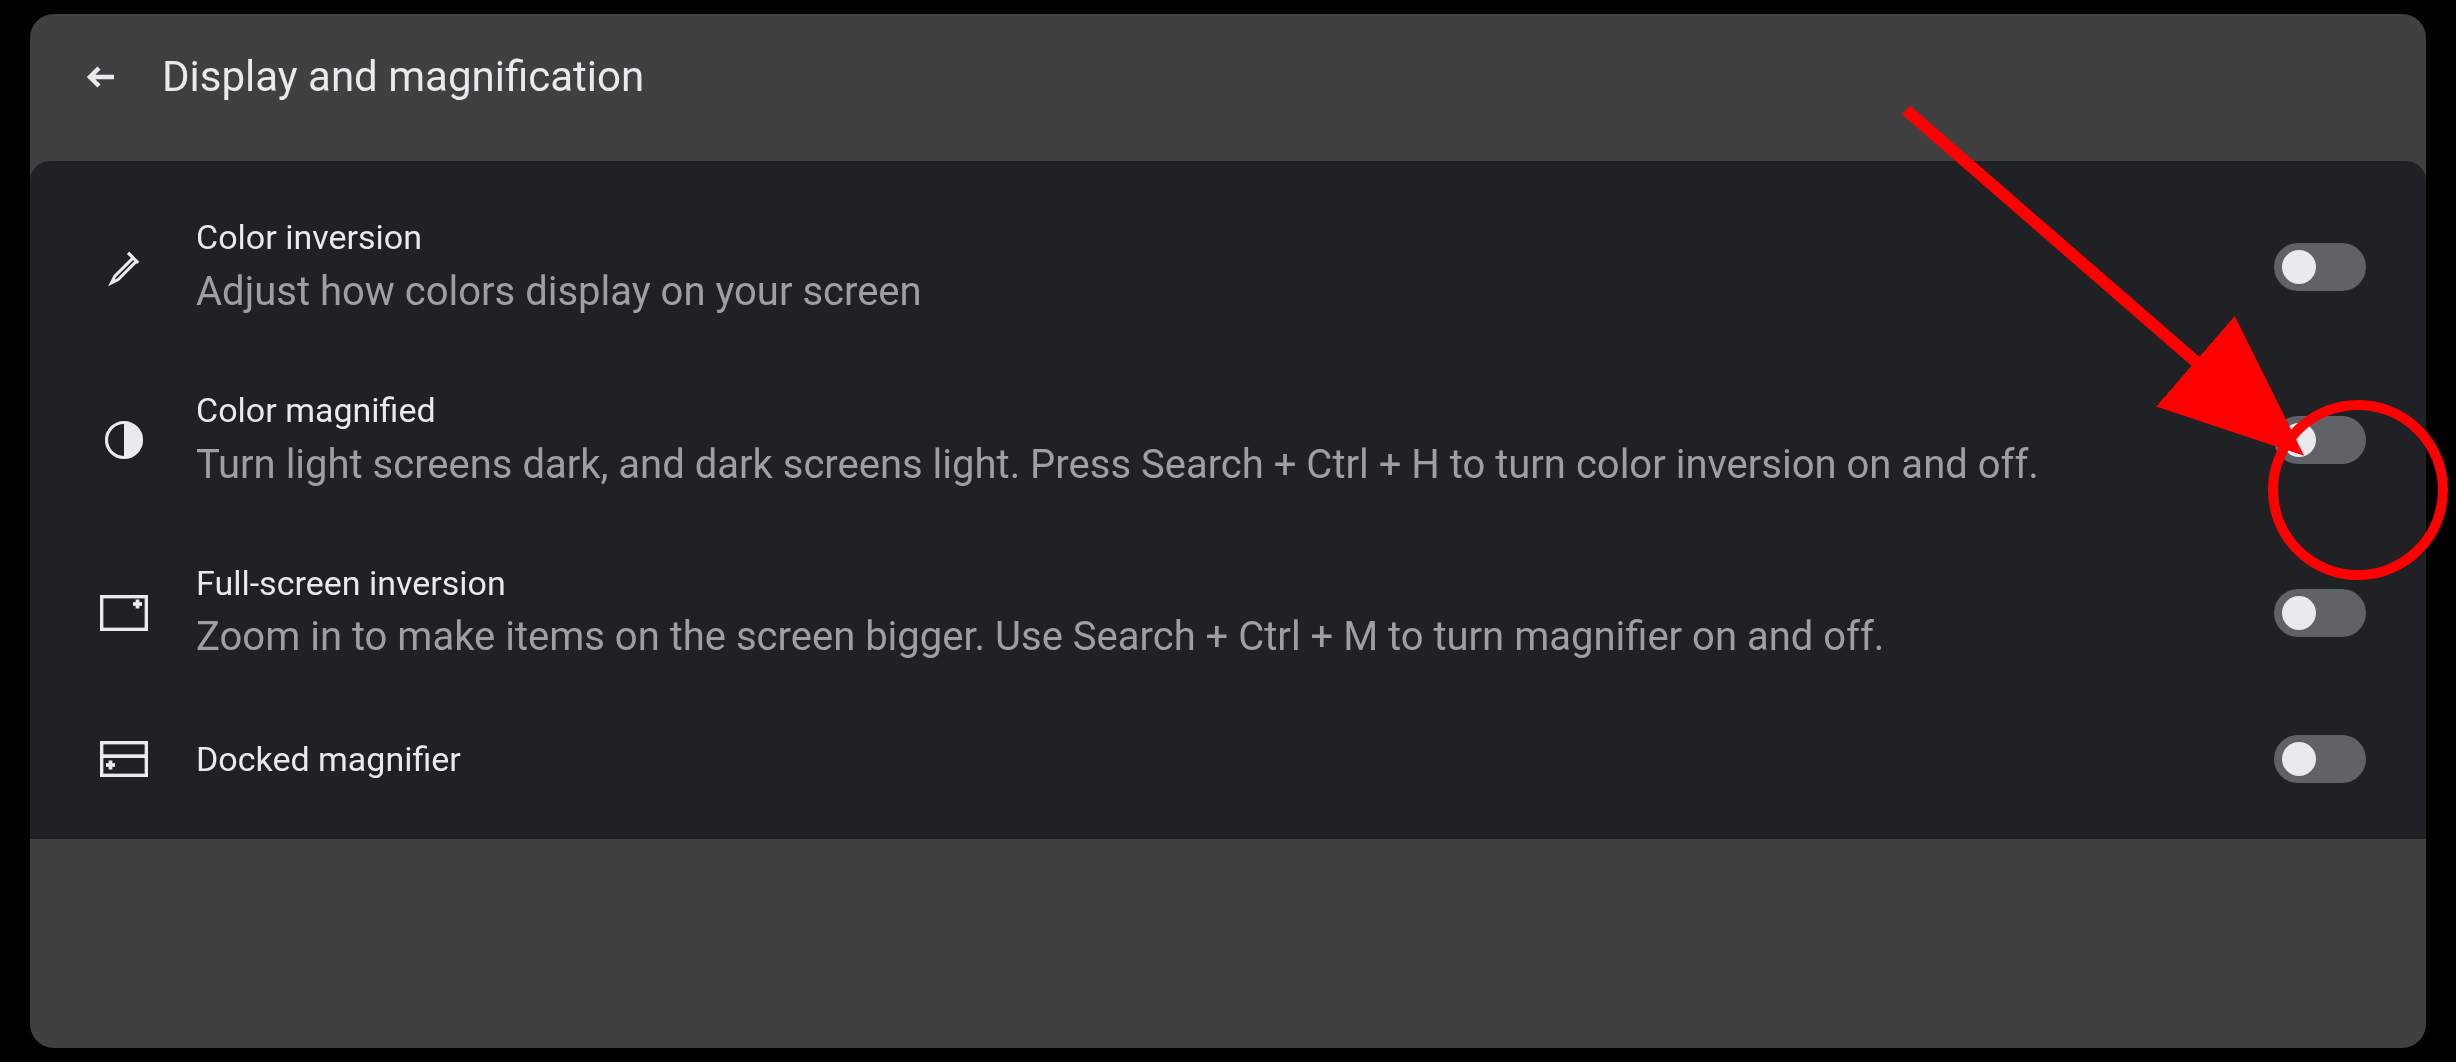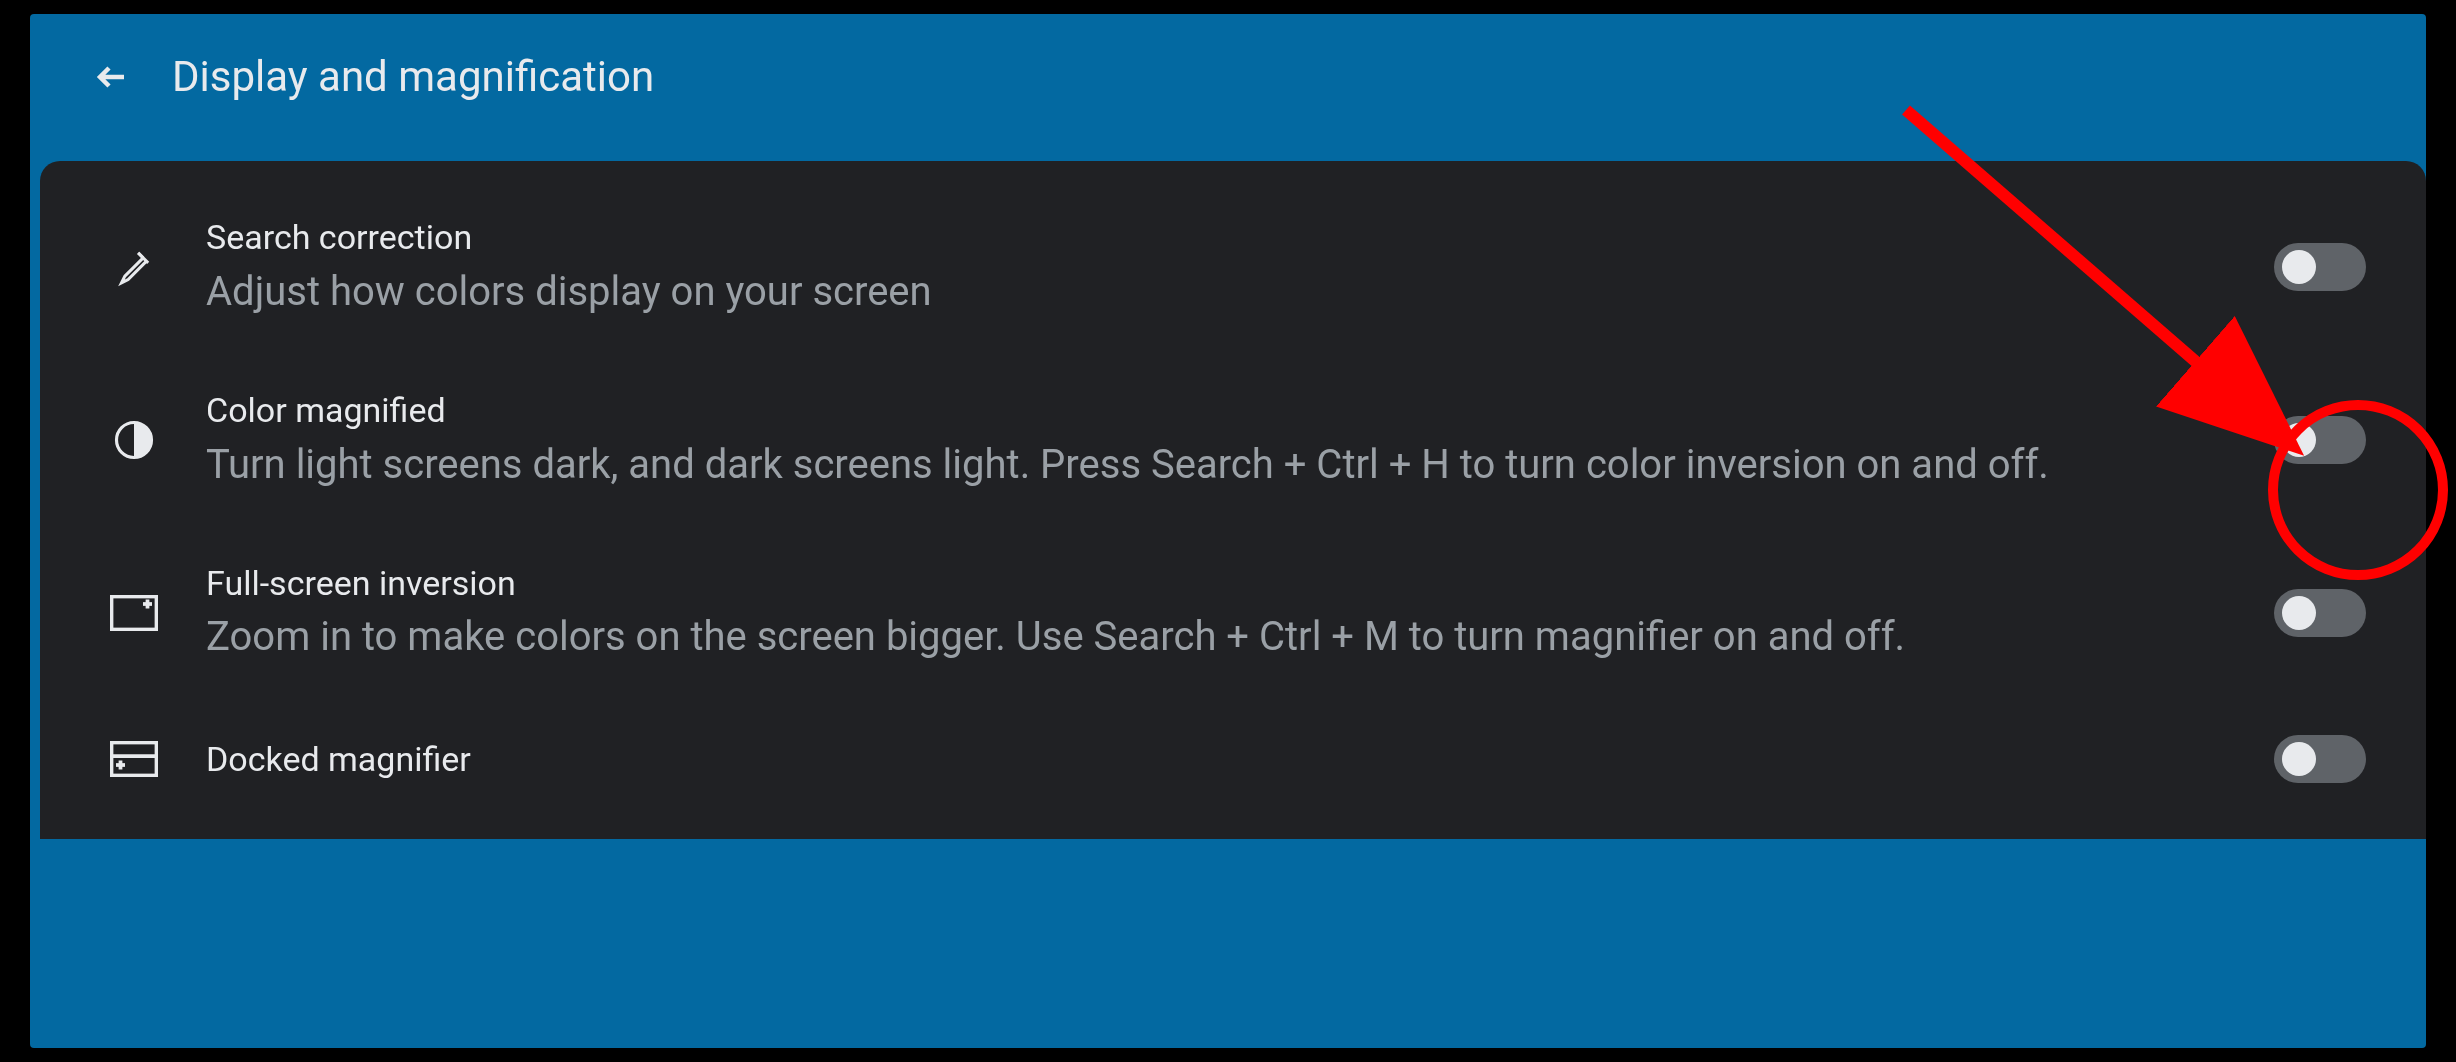--- a/index.html
+++ b/index.html
@@ -14,24 +14,23 @@
     height: 1062px;
     overflow: hidden;
     position: relative;
   }
   .container {
     position: absolute;
     top: 14px;
     left: 30px;
     right: 30px;
     bottom: 14px;
-    background-color: #0369a1;
-    border-radius: 4px;
+    background-color: #404040;
+    border-radius: 24px;
     overflow: hidden;
-    padding-left: 10px;
   }
   .header {
     display: flex;
     align-items: center;
     padding: 38px 48px 60px 48px;
     gap: 36px;
   }
   .back-btn {
     width: 48px;
     height: 48px;
@@ -146,21 +145,21 @@
 
     <div class="setting-row">
       <div class="setting-icon">
         <svg width="40" height="40" viewBox="0 0 24 24" fill="none" stroke="#e8eaed" stroke-width="1.8">
           <path d="M17.5 6.5l-11 11-2 4 4-2 11-11"></path>
           <path d="M14.5 3.5l6 6"></path>
           <path d="M17.5 6.5l-3-3"></path>
         </svg>
       </div>
       <div class="setting-text">
-        <div class="setting-title">Search correction</div>
+        <div class="setting-title">Color inversion</div>
         <div class="setting-desc">Adjust how colors display on your screen</div>
       </div>
       <div class="toggle">
         <div class="toggle-thumb"></div>
       </div>
     </div>
 
     <div class="setting-row">
       <div class="setting-icon">
         <svg width="42" height="42" viewBox="0 0 24 24">
@@ -180,21 +179,21 @@
     <div class="setting-row">
       <div class="setting-icon">
         <svg width="48" height="36" viewBox="0 0 32 24">
           <rect x="1" y="1" width="30" height="22" fill="none" stroke="#e8eaed" stroke-width="2.5"></rect>
           <line x1="22" y1="6" x2="28" y2="6" stroke="#e8eaed" stroke-width="2.5"></line>
           <line x1="25" y1="3" x2="25" y2="9" stroke="#e8eaed" stroke-width="2.5"></line>
         </svg>
       </div>
       <div class="setting-text">
         <div class="setting-title">Full-screen inversion</div>
-        <div class="setting-desc">Zoom in to make colors on the screen bigger. Use Search + Ctrl + M to turn magnifier on and off.</div>
+        <div class="setting-desc">Zoom in to make items on the screen bigger. Use Search + Ctrl + M to turn magnifier on and off.</div>
       </div>
       <div class="toggle">
         <div class="toggle-thumb"></div>
       </div>
     </div>
 
     <div class="setting-row">
       <div class="setting-icon">
         <svg width="48" height="36" viewBox="0 0 32 24">
           <rect x="1" y="1" width="30" height="22" fill="none" stroke="#e8eaed" stroke-width="2.5"></rect>

